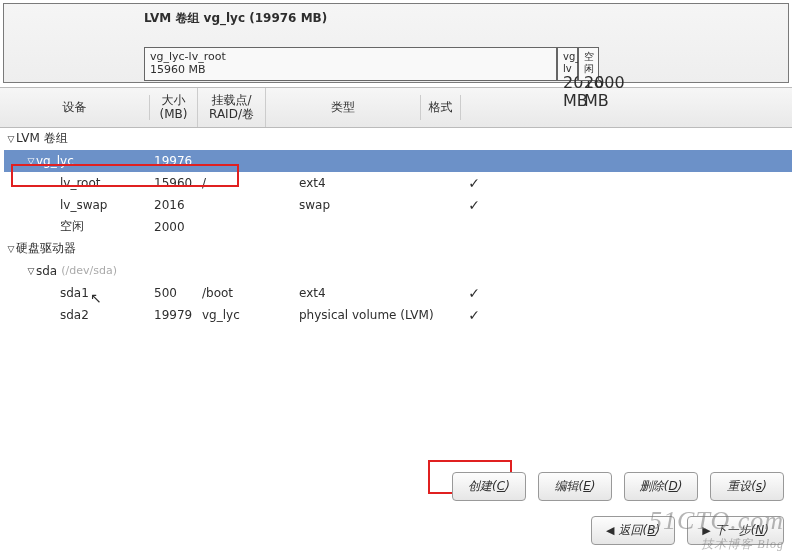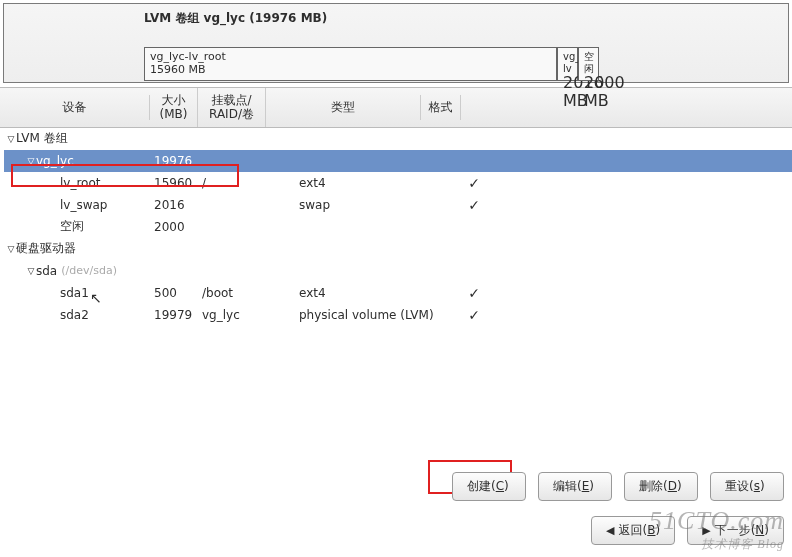--- a/index.html
+++ b/index.html
@@ -109,21 +109,22 @@
       gap: 12px;
     }
     .btn {
       border: 1px solid #999;
       border-radius: 4px;
       padding: 5px 14px;
       background: linear-gradient(#fdfdfd, #e6e6e6);
       font-size: 12px;
       cursor: pointer;
       min-width: 74px;
-      text-align: left;
+      text-align: center;
+      font-style: italic;
     }
     .btn .ul { text-decoration: underline; }
     .btn .icon { margin-right: 4px; font-size: 11px; }
     .watermark {
       position: absolute;
       right: 8px;
       bottom: 4px;
       font-family: Georgia, serif;
       color: rgba(120,120,120,0.55);
       font-size: 26px;

